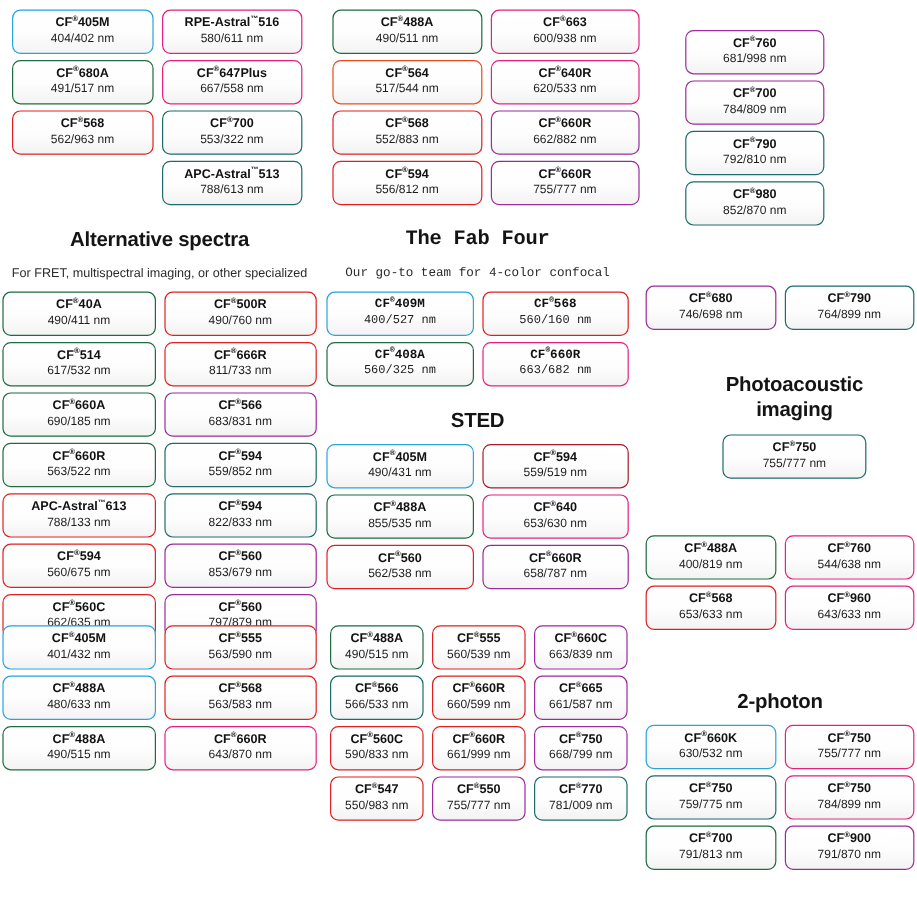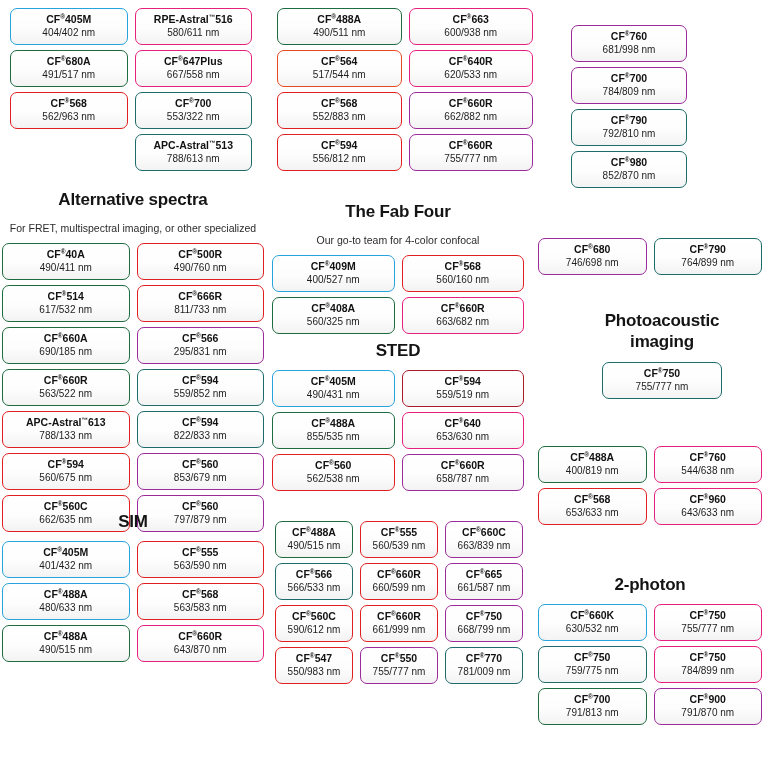--- a/index.html
+++ b/index.html
@@ -201,21 +201,21 @@
         <div class="chip" style="border-color: rgb(224, 32, 32);">
           <div class="name">CF<sup>®</sup>666R</div>
           <div class="ex">811/733 nm</div>
         </div>
         <div class="chip" style="border-color: rgb(29, 107, 63);">
           <div class="name">CF<sup>®</sup>660A</div>
           <div class="ex">690/185 nm</div>
         </div>
         <div class="chip" style="border-color: rgb(155, 42, 155);">
           <div class="name">CF<sup>®</sup>566</div>
-          <div class="ex">295/831 nm</div>
+          <div class="ex">683/831 nm</div>
         </div>
         <div class="chip" style="border-color: rgb(29, 107, 63);">
           <div class="name">CF<sup>®</sup>660R</div>
           <div class="ex">563/522 nm</div>
         </div>
         <div class="chip" style="border-color: rgb(29, 107, 107);">
           <div class="name">CF<sup>®</sup>594</div>
           <div class="ex">559/852 nm</div>
         </div>
         <div class="chip" style="border-color: rgb(224, 32, 32);">
@@ -238,21 +238,21 @@
           <div class="name">CF<sup>®</sup>560C</div>
           <div class="ex">662/635 nm</div>
         </div>
         <div class="chip" style="border-color: rgb(155, 42, 155);">
           <div class="name">CF<sup>®</sup>560</div>
           <div class="ex">797/879 nm</div>
         </div>
       </div>
   </div>
 
-  <div class="block" style="left:272px; top:202px; width:252px;">
+  <div class="block" style="left:272px; top:190px; width:252px;font-family:Liberation Mono, monospace;">
     <div class="sec-title">The Fab Four</div>
     <div class="sec-sub">Our go-to team for 4-color confocal</div>
     <div class="grid c2" style="margin-top:8px;">
         <div class="chip" style="border-color: rgb(39, 163, 221);">
           <div class="name">CF<sup>®</sup>409M</div>
           <div class="ex">400/527 nm</div>
         </div>
         <div class="chip" style="border-color: rgb(224, 32, 32);">
           <div class="name">CF<sup>®</sup>568</div>
           <div class="ex">560/160 nm</div>
@@ -292,21 +292,20 @@
           <div class="ex">562/538 nm</div>
         </div>
         <div class="chip" style="border-color: rgb(155, 42, 155);">
           <div class="name">CF<sup>®</sup>660R</div>
           <div class="ex">658/787 nm</div>
         </div>
       </div>
   </div>
 
   <div class="block" style="left:2px; top:512px; width:262px;">
-    <div class="sec-title">SIM</div>
     <div class="grid c2" style="margin-top:9px;">
         <div class="chip" style="border-color: rgb(39, 163, 221);">
           <div class="name">CF<sup>®</sup>405M</div>
           <div class="ex">401/432 nm</div>
         </div>
         <div class="chip" style="border-color: rgb(224, 32, 32);">
           <div class="name">CF<sup>®</sup>555</div>
           <div class="ex">563/590 nm</div>
         </div>
         <div class="chip" style="border-color: rgb(39, 163, 221);">
@@ -349,21 +348,21 @@
         <div class="chip" style="border-color: rgb(224, 32, 32);">
           <div class="name">CF<sup>®</sup>660R</div>
           <div class="ex">660/599 nm</div>
         </div>
         <div class="chip" style="border-color: rgb(155, 42, 155);">
           <div class="name">CF<sup>®</sup>665</div>
           <div class="ex">661/587 nm</div>
         </div>
         <div class="chip" style="border-color: rgb(224, 32, 32);">
           <div class="name">CF<sup>®</sup>560C</div>
-          <div class="ex">590/612 nm</div>
+          <div class="ex">590/833 nm</div>
         </div>
         <div class="chip" style="border-color: rgb(224, 32, 32);">
           <div class="name">CF<sup>®</sup>660R</div>
           <div class="ex">661/999 nm</div>
         </div>
         <div class="chip" style="border-color: rgb(155, 42, 155);">
           <div class="name">CF<sup>®</sup>750</div>
           <div class="ex">668/799 nm</div>
         </div>
         <div class="chip" style="border-color: rgb(224, 32, 32);">

